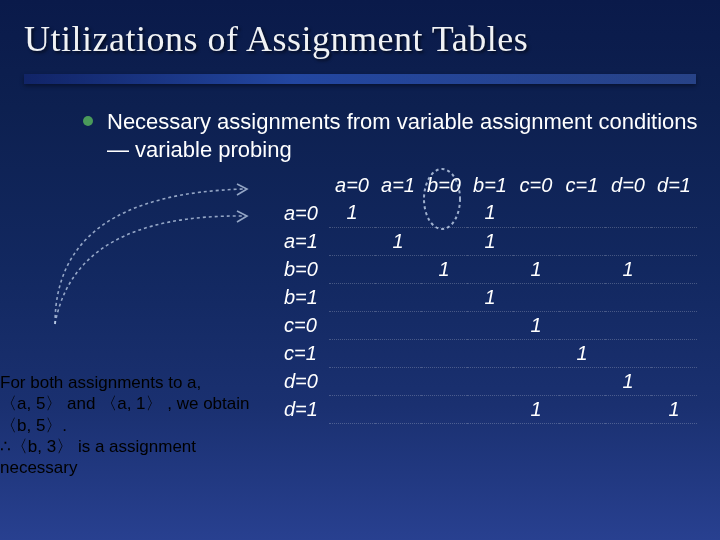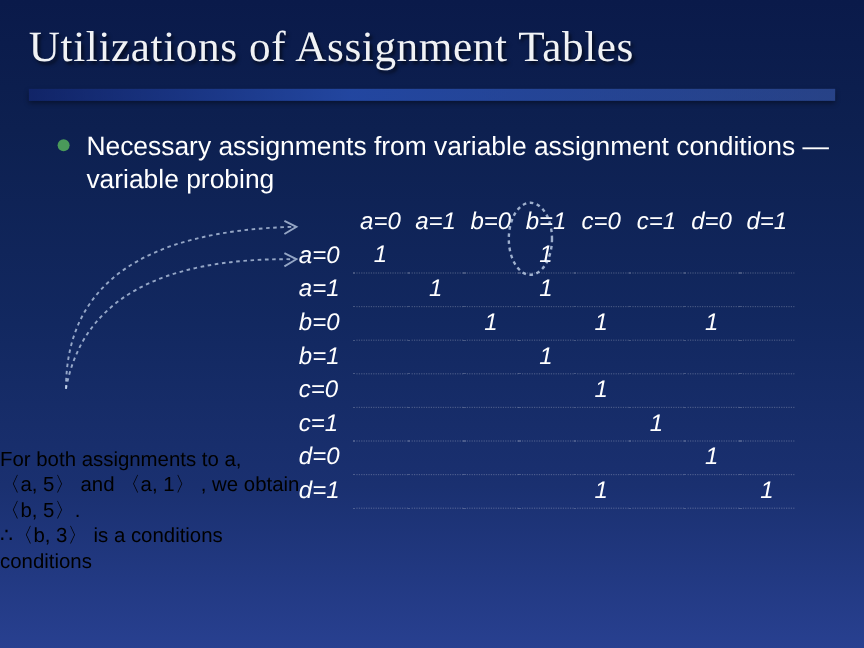--- a/index.html
+++ b/index.html
@@ -23,21 +23,21 @@
     text-shadow: 2px 2px 3px rgba(0,0,0,0.6);
     letter-spacing: 0.5px;
   }
   .title-underline {
     height: 10px;
     background: linear-gradient(90deg, rgba(20,40,120,0.6) 0%, rgba(40,80,180,0.8) 40%, rgba(80,120,220,0.4) 100%);
     margin: 6px 24px 0 24px;
     box-shadow: 0 2px 4px rgba(0,0,0,0.4);
   }
   .content {
-    padding: 24px 8px 0 20px;
+    padding: 24px 8px 0 55px;
     position: relative;
   }
   .bullet-row {
     display: flex;
     align-items: flex-start;
     gap: 14px;
     margin-bottom: 8px;
     padding-left: 28px;
   }
   .bullet-dot {
@@ -251,16 +251,16 @@
 
 </div>
 
 <div class="annot">
   <div>For both assignments to a,</div>
   <div>
     <span>〈a, 5〉</span><span> and </span><span>〈a, 1〉</span><span> , we obtain</span>
   </div>
   <div>〈b, 5〉.</div>
   <div>
-    <span>∴</span><span>〈b, 3〉</span><span> is a conditions</span>
-  </div>
-  <div>conditions</div>
+    <span>∴</span><span>〈b, 3〉</span><span> is a assignment</span>
+  </div>
+  <div>necessary</div>
 </div>
 
 </body></html>

